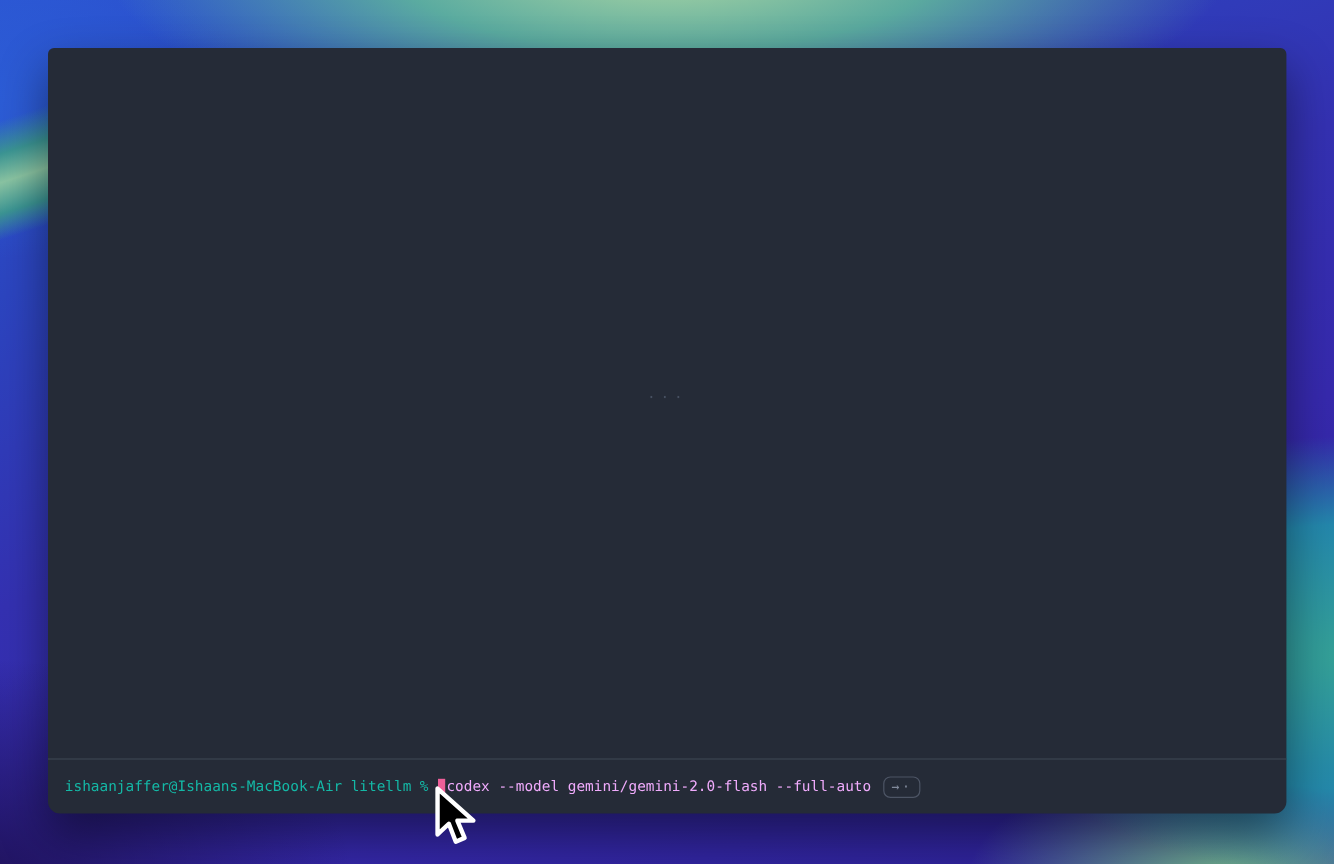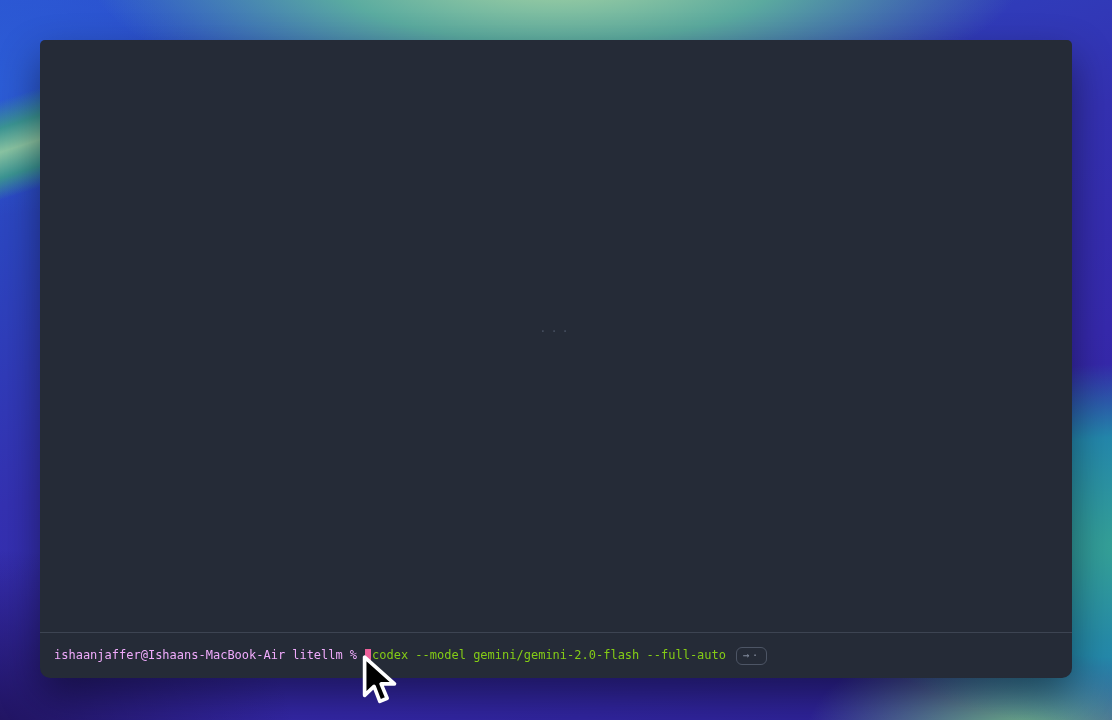--- a/index.html
+++ b/index.html
@@ -67,31 +67,31 @@
   .prompt-bar {
     flex: 0 0 45px;
     border-top: 1px solid #3d4452;
     display: flex;
     align-items: center;
     padding: 0 14px;
     font-size: 12px;
     line-height: 15px;
     white-space: pre;
   }
-  .prompt-seg { color: #f0abfc; }
+  .prompt-seg { color: #14b8a6; }
   .sp { display: inline-block; width: 7px; }
   .text-caret {
     display: inline-block;
     width: 6px;
     height: 14px;
     background: #ee5f99;
     vertical-align: -2px;
     margin: 0 1px 0 1px;
   }
-  .suggestion { color: #84cc16; }
+  .suggestion { color: #f0abfc; }
   .key-hint {
     display: inline-block;
     margin-left: 10px;
     padding: 0 6px;
     height: 16px;
     line-height: 15px;
     font-size: 11px;
     color: #828b9d;
     border: 1px solid #4d5565;
     border-radius: 6px;

